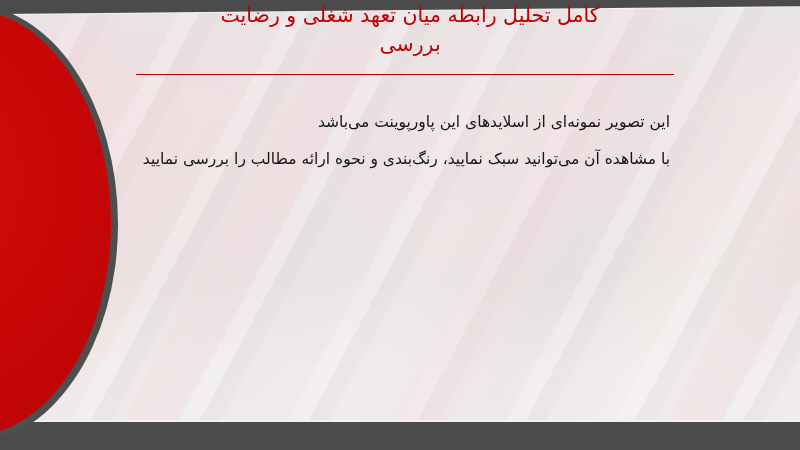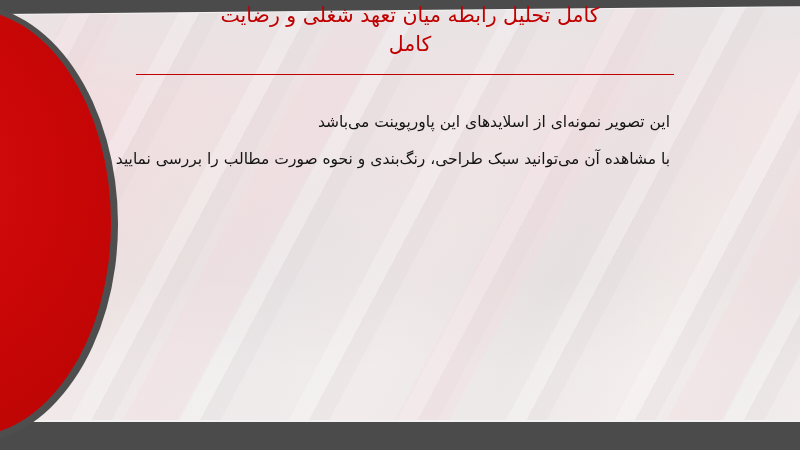--- a/index.html
+++ b/index.html
@@ -180,22 +180,22 @@
   <div class="band-top"></div>
   <div class="band-bottom"></div>
 
   <div class="oval-wrap">
     <div class="oval-outline"></div>
     <div class="oval-fill"></div>
   </div>
 
   <div class="title-block">
     <div class="title-line l1">کامل تحلیل رابطه میان تعهد شغلی و رضایت</div>
-    <div class="title-line">کامل</div>
+    <div class="title-line">بررسی</div>
   </div>
   <div class="title-rule"></div>
 
   <div class="body-block">
     <div class="body-line">این تصویر نمونه‌ای از اسلایدهای این پاورپوینت می‌باشد</div>
-    <div class="body-line">با مشاهده آن می‌توانید سبک طراحی، رنگ‌بندی و نحوه صورت مطالب را بررسی نمایید</div>
+    <div class="body-line">با مشاهده آن می‌توانید سبک نمایید، رنگ‌بندی و نحوه ارائه مطالب را بررسی نمایید</div>
   </div>
 
 </div>
 
 </body></html>

